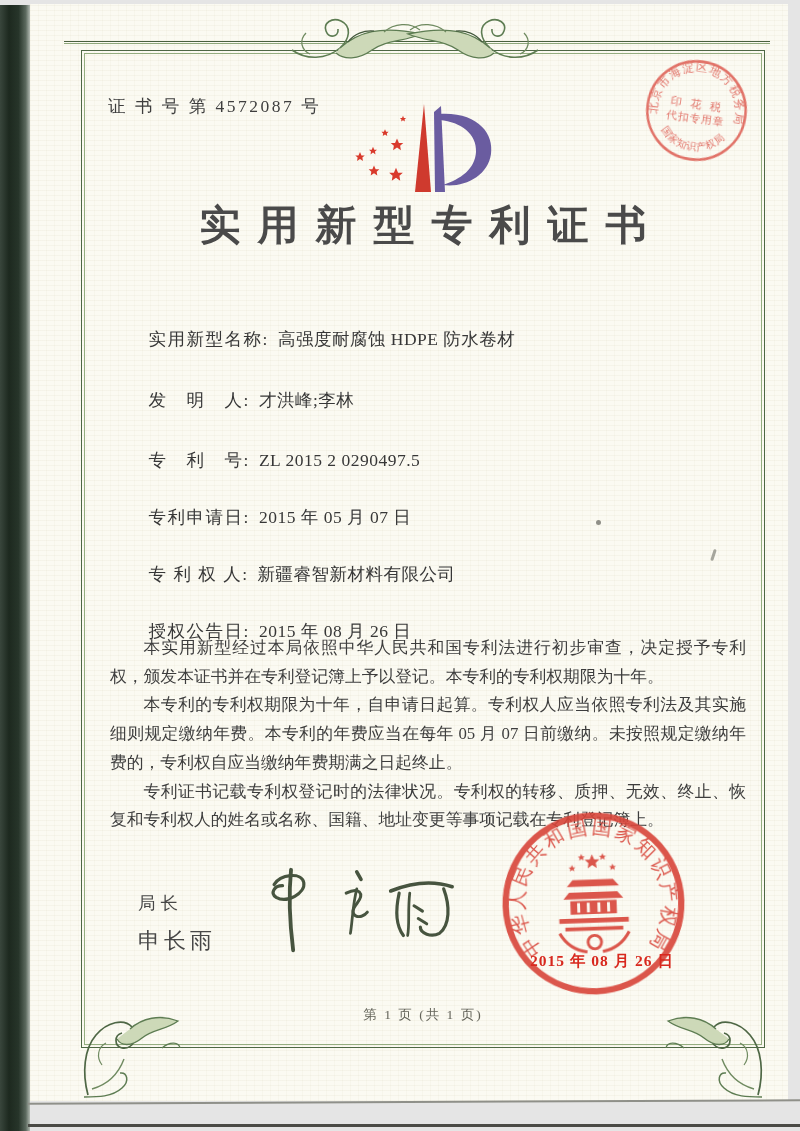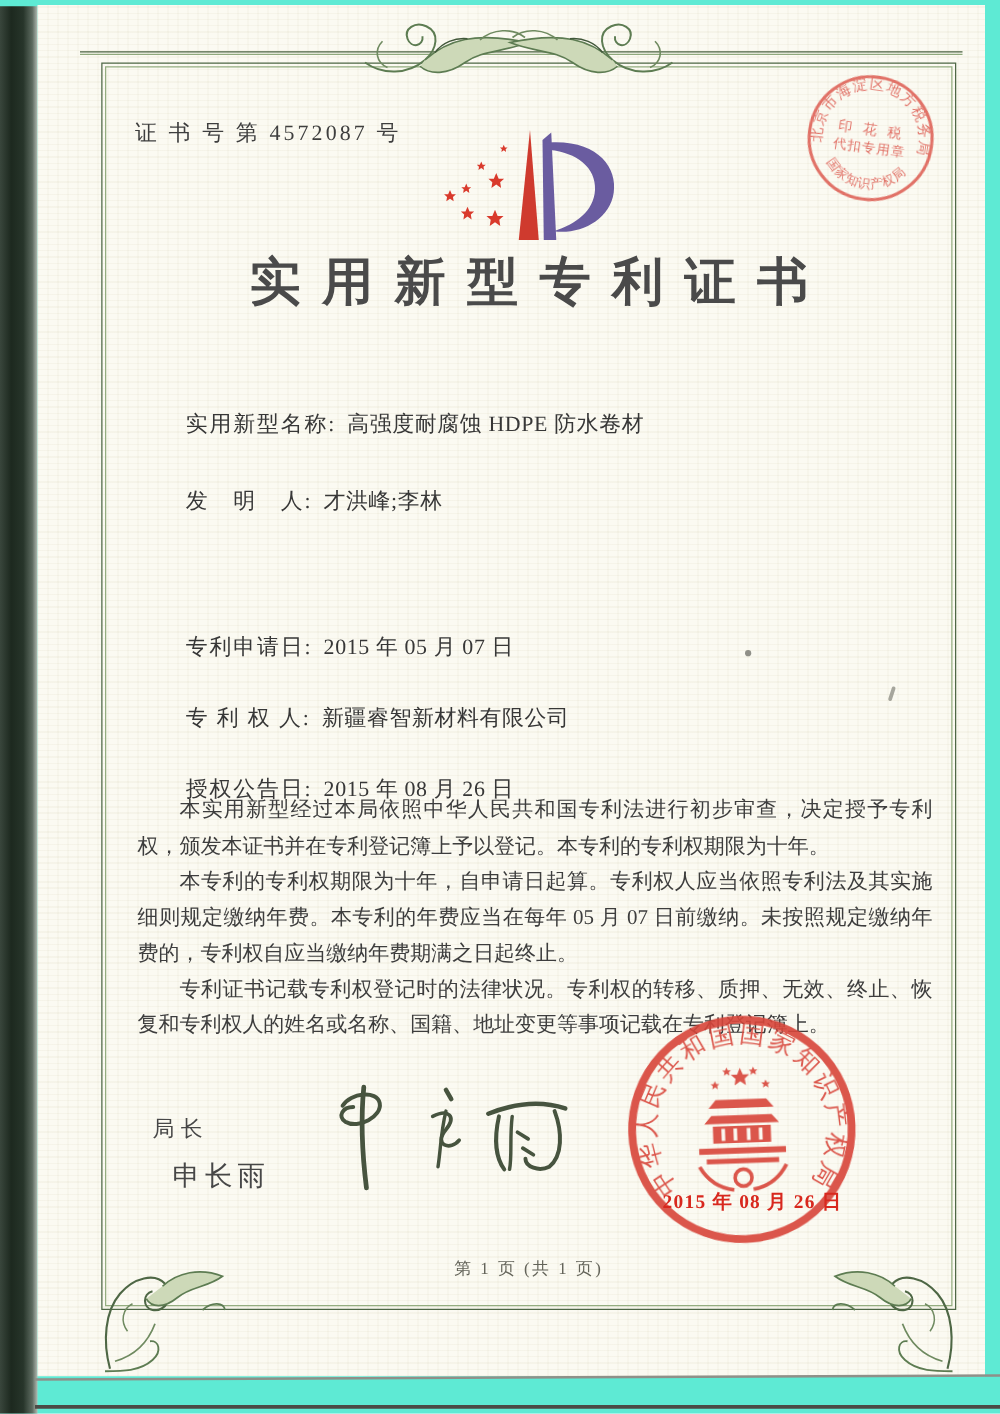--- a/index.html
+++ b/index.html
@@ -1,18 +1,18 @@
 <!DOCTYPE html>
 <html><head>
 <meta charset="utf-8">
 <style>
   * { margin:0; padding:0; box-sizing:border-box; }
   html,body { width:800px; height:1131px; background:#ffffff; overflow:hidden;
     font-family:"Liberation Serif","DejaVu Serif",serif; }
-  #scan { position:relative; width:800px; height:1131px; background:#5eead4; }
+  #scan { position:relative; width:800px; height:1131px; background:#e5e5e5; }
 
   
   .edge-left { position:absolute; left:0; top:5px; width:30px; height:1126px;
     background:linear-gradient(90deg,#39463c 0%,#1d291f 30%,#27352a 62%,#5c6a5f 86%,#b2bab2 100%); }
   .edge-bottom-soft { position:absolute; left:28px; top:1101px; width:772px; height:2px;
     background:#8f9089; transform:rotate(-0.25deg); }
   .edge-bottom-dark { position:absolute; left:28px; top:1124px; width:772px; height:3px;
     background:#4b4b46; }
   .paper { position:absolute; left:30px; top:4px; width:758px; height:1097px;
     background-color:#fbfaf2;
@@ -33,21 +33,21 @@
   .cert-no { position:absolute; left:108px; top:94px; font-size:17.5px; letter-spacing:2.5px; color:#3e3e3e; }
   .logo { position:absolute; left:340px; top:86px; width:160px; height:120px; }
   .title { position:absolute; left:81px; top:198px; width:684px; text-align:center;
     font-size:41px; font-weight:600; color:#4a4a4a; letter-spacing:17px; text-indent:17px; }
   .field { position:absolute; left:113px; font-size:17.5px; color:#373737; white-space:pre; }
   .field .lab { letter-spacing:1.5px;margin-left:18px; }
   .field .val { margin-left:9px; letter-spacing:0.5px; }
   .body-text { position:absolute; left:110px; top:634px; width:636px;
     font-size:16.8px; line-height:1.71; color:#3d3d3d; text-align:justify; }
   .body-text p { text-indent:2em; }
-  .signer-title { position:absolute; left:122px; top:891px; font-size:17.5px; letter-spacing:5px; color:#474747; }
+  .signer-title { position:absolute; left:138px; top:891px; font-size:17.5px; letter-spacing:5px; color:#474747; }
   .signer-name  { position:absolute; left:138px; top:926px; font-size:22px; letter-spacing:4px; color:#474747; }
   .signature { position:absolute; left:255px; top:860px; width:212px; height:98px; }
 
   .seal-office { position:absolute; left:497px; top:807px; width:193px; height:193px;
     opacity:0.9; transform:rotate(-2deg); filter:blur(0.4px); }
   .seal-date { position:absolute; left:526px; top:951px; width:152px; text-align:center;
     font-size:15.5px; font-weight:bold; letter-spacing:1px; color:#d8281e; }
   .seal-tax { position:absolute; left:643px; top:57px; width:107px; height:107px;
     opacity:0.85; transform:rotate(8deg); filter:blur(0.3px); }
 
@@ -120,20 +120,23 @@
     <path d="M100,28 C138,26 154,48 151,68 C148,90 124,102 103,99 C121,93 135,83 136,66 C137,48 121,36 100,34 Z" fill="#6a5ca0"></path>
   </svg>
 
   <div class="title">实用新型专利证书</div>
 
   <div class="field" style="top:306px">
     <span class="lab">实用新型名称:</span><span class="val">高强度耐腐蚀 HDPE 防水卷材</span>
   </div>
   <div class="field" style="top:367px">
     <span class="lab">发　明　人:</span><span class="val">才洪峰;李林</span>
+  </div>
+  <div class="field" style="top:427px">
+    <span class="lab">专　利　号:</span><span class="val">ZL 2015 2 0290497.5</span>
   </div>
   <div class="field" style="top:484px">
     <span class="lab">专利申请日:</span><span class="val">2015 年 05 月 07 日</span>
   </div>
   <div class="field" style="top:541px">
     <span class="lab">专 利 权 人:</span><span class="val">新疆睿智新材料有限公司</span>
   </div>
   <div class="field" style="top:598px">
     <span class="lab">授权公告日:</span><span class="val">2015 年 08 月 26 日</span>
   </div>

